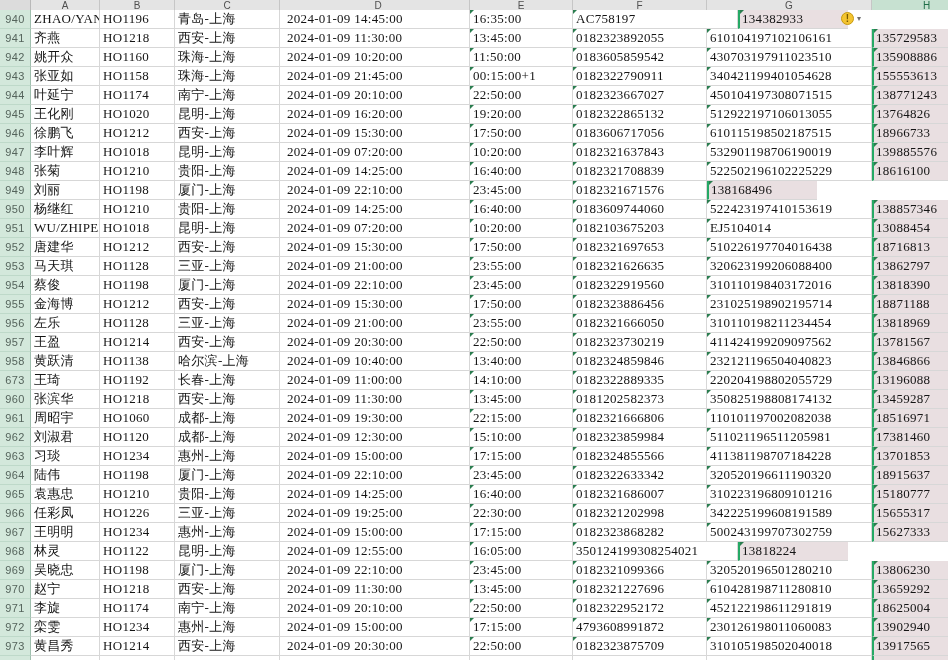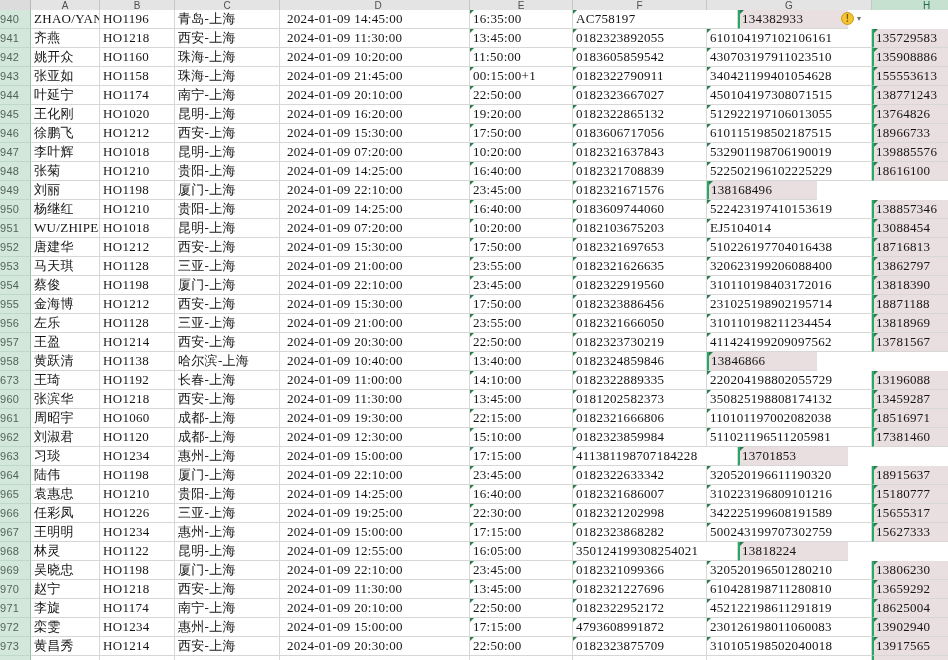--- a/index.html
+++ b/index.html
@@ -23,21 +23,21 @@
     flex:none; height:19px; line-height:18px; overflow:hidden; white-space:nowrap;
     border-right:1px solid #d7d7d7; border-bottom:1px solid #d7d7d7;
     padding-left:3px; position:relative; letter-spacing:0.3px;
   }
   .c-rh { width:31px; } .c-a { width:69px; } .c-b { width:75px; }
   .c-c { width:105px; } .c-d { width:190px; padding-left:7px; }
   .c-e { width:103px; } .c-f { width:134px; } .c-g { width:165px; }
   .c-h { width:110px; }
   .rh {
     background:#d3e8db; border-right:1px solid #9fbfae; border-bottom:1px solid #bed9c9;
-    padding-left:0; font-size:11px; color:#55645c;
+    text-align:center; padding-left:0; font-size:11px; color:#55645c;
     font-family:"Liberation Sans","DejaVu Sans",sans-serif;
   }
   .tri::before {
     content:""; position:absolute; top:0; left:0; width:0; height:0;
     border-top:4px solid #2a7d4f; border-right:4px solid transparent;
   }
   .hsel { background:#e9dfe1; border-left:2px solid #25a965; border-right:none; padding-left:2px; }
   .corner { background:#dcdcdc; border-right:1px solid #b9b9b9; border-bottom:1px solid #b9b9b9; }
   #partial-row .cell { border-bottom:none; }
   
@@ -266,20 +266,21 @@
     <div class="cell c-h tri hsel">13781567</div>
   </div>
       <div class="row">
     <div class="cell c-rh rh">958</div>
     <div class="cell c-a">黄跃清</div>
     <div class="cell c-b">HO1138</div>
     <div class="cell c-c">哈尔滨-上海</div>
     <div class="cell c-d">2024-01-09 10:40:00</div>
     <div class="cell c-e tri">13:40:00</div>
     <div class="cell c-f tri">0182324859846</div>
+    <div class="cell c-g tri">232121196504040823</div>
     <div class="cell c-h tri hsel">13846866</div>
   </div>
       <div class="row">
     <div class="cell c-rh rh">673</div>
     <div class="cell c-a">王琦</div>
     <div class="cell c-b">HO1192</div>
     <div class="cell c-c">长春-上海</div>
     <div class="cell c-d">2024-01-09 11:00:00</div>
     <div class="cell c-e tri">14:10:00</div>
     <div class="cell c-f tri">0182322889335</div>
@@ -319,20 +320,21 @@
     <div class="cell c-g tri">511021196511205981</div>
     <div class="cell c-h tri hsel">17381460</div>
   </div>
       <div class="row">
     <div class="cell c-rh rh">963</div>
     <div class="cell c-a">习琰</div>
     <div class="cell c-b">HO1234</div>
     <div class="cell c-c">惠州-上海</div>
     <div class="cell c-d">2024-01-09 15:00:00</div>
     <div class="cell c-e tri">17:15:00</div>
+    <div class="cell c-f tri">0182324855566</div>
     <div class="cell c-g tri">411381198707184228</div>
     <div class="cell c-h tri hsel">13701853</div>
   </div>
       <div class="row">
     <div class="cell c-rh rh">964</div>
     <div class="cell c-a">陆伟</div>
     <div class="cell c-b">HO1198</div>
     <div class="cell c-c">厦门-上海</div>
     <div class="cell c-d">2024-01-09 22:10:00</div>
     <div class="cell c-e tri">23:45:00</div>

